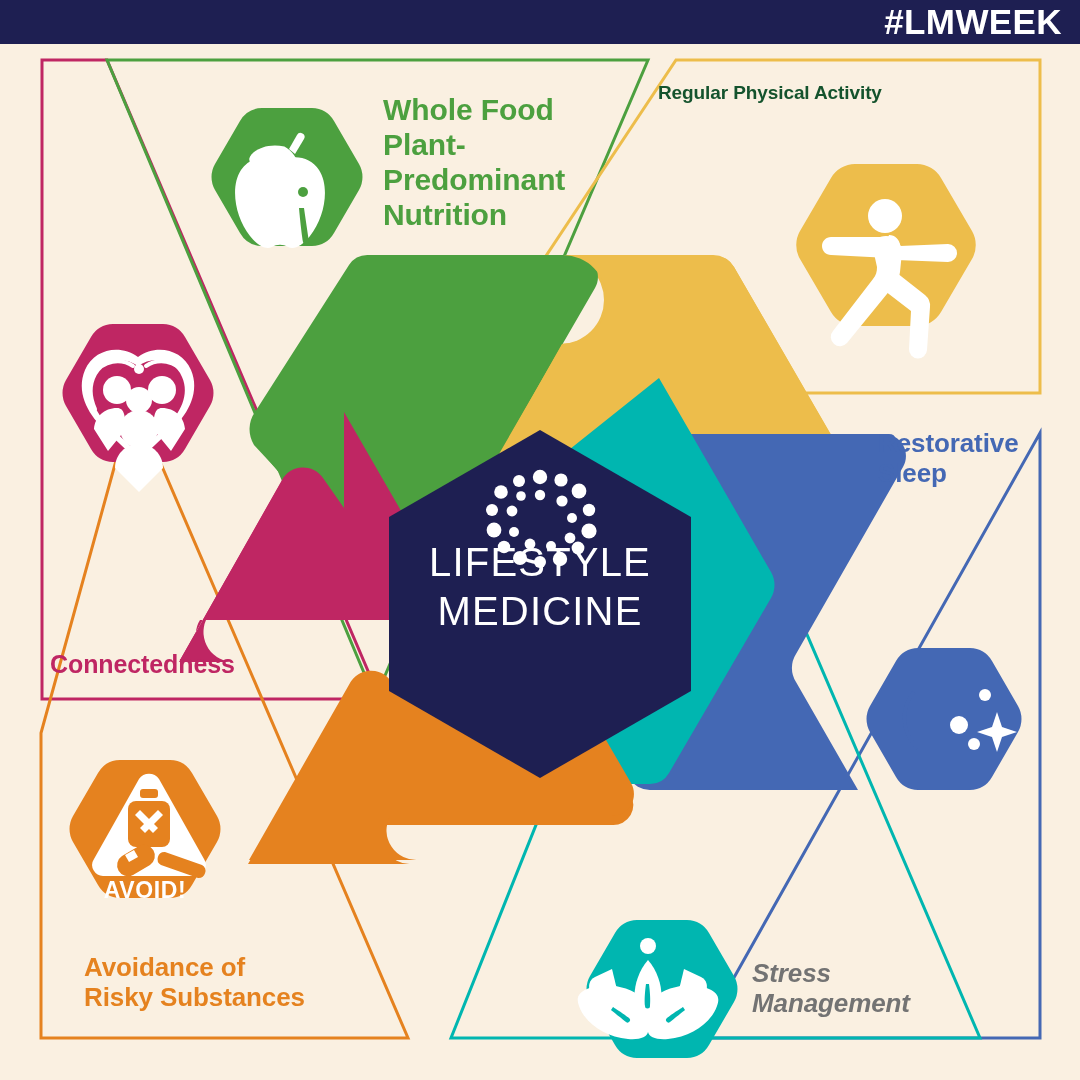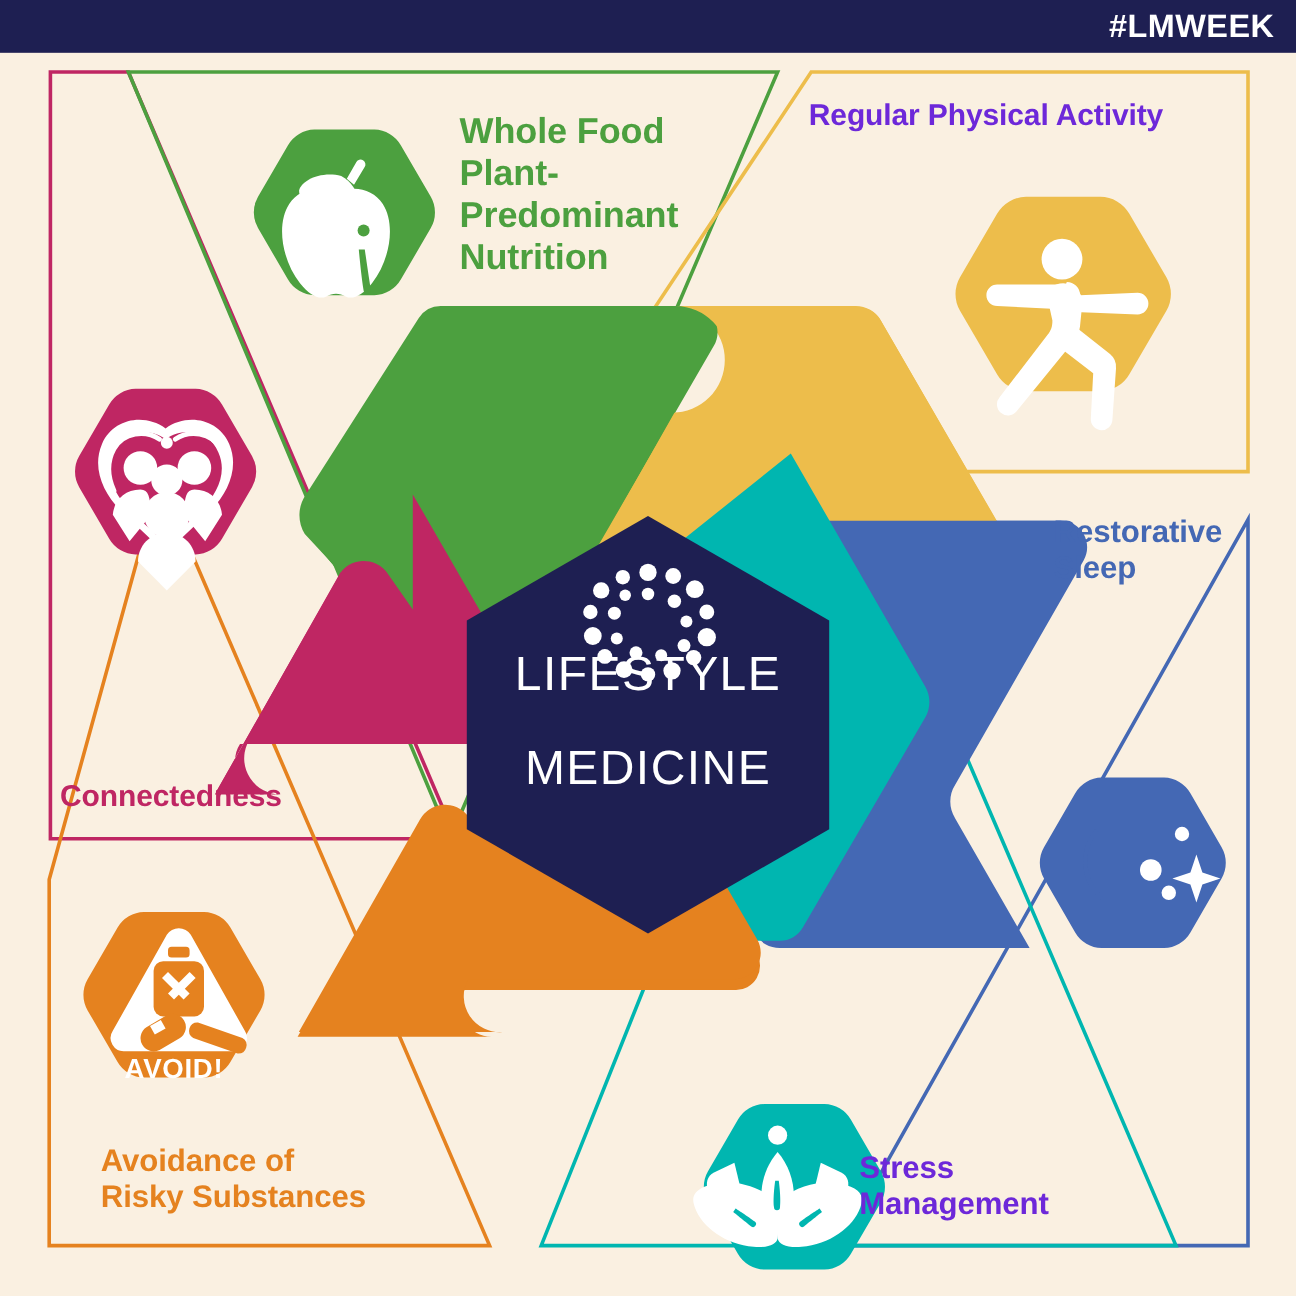--- a/index.html
+++ b/index.html
@@ -10,44 +10,44 @@
   }
   #stage{position:relative;width:1080px;height:1080px;background:#faf0e1;}
 
   
   .topbar{
     position:absolute;left:0;top:0;width:1080px;height:44px;
     background:#1e1f52;
   }
   .topbar .tag{
     position:absolute;right:18px;top:50%;transform:translateY(-50%);
-    color:#ffffff;font-size:27px;font-weight:700;letter-spacing:.4px;
+    color:#ffffff;font-size:35px;font-weight:700;letter-spacing:.4px;
   }
 
   
   #art{position:absolute;left:0;top:44px;width:1080px;height:1036px;}
 
   
   .lbl{
     position:absolute;font-weight:700;line-height:1.17;
     letter-spacing:-.1px;white-space:pre-line;
   }
   .lbl-nutrition{left:383px;top:92px;width:215px;font-size:30px;color:#4ca03f;}
-  .lbl-activity {left:674px;top:82px;width:340px;font-size:25px;color:#6d28d9;}
+  .lbl-activity {left:658px;top:82px;width:340px;font-size:19px;color:#14532d;}
   .lbl-sleep    {left:878px;top:428px;width:180px;font-size:26px;color:#4468b4;}
-  .lbl-stress   {left:716px;top:958px;width:230px;font-size:26px;color:#6d28d9;}
+  .lbl-stress   {left:752px;top:958px;width:230px;font-size:26px;color:#737373;font-style:italic;}
   .lbl-avoid    {left:84px;top:952px;width:300px;font-size:26px;color:#e5821f;}
   .lbl-connect  {left:50px;top:650px;width:260px;font-size:25px;color:#bf2663;}
 
   .ctr-text{
     position:absolute;left:0;width:1080px;text-align:center;
     color:#ffffff;font-weight:400;letter-spacing:1.2px;
   }
   .ctr-l1{top:540px;font-size:40px;}
-  .ctr-l2{top:589px;font-size:40px;margin-top:29px;}
+  .ctr-l2{top:589px;font-size:40px;}
 </style>
 </head>
 <body>
 
 <div id="stage">
 
   <div class="topbar">
     <span class="tag">#LMWEEK</span>
   </div>
 

